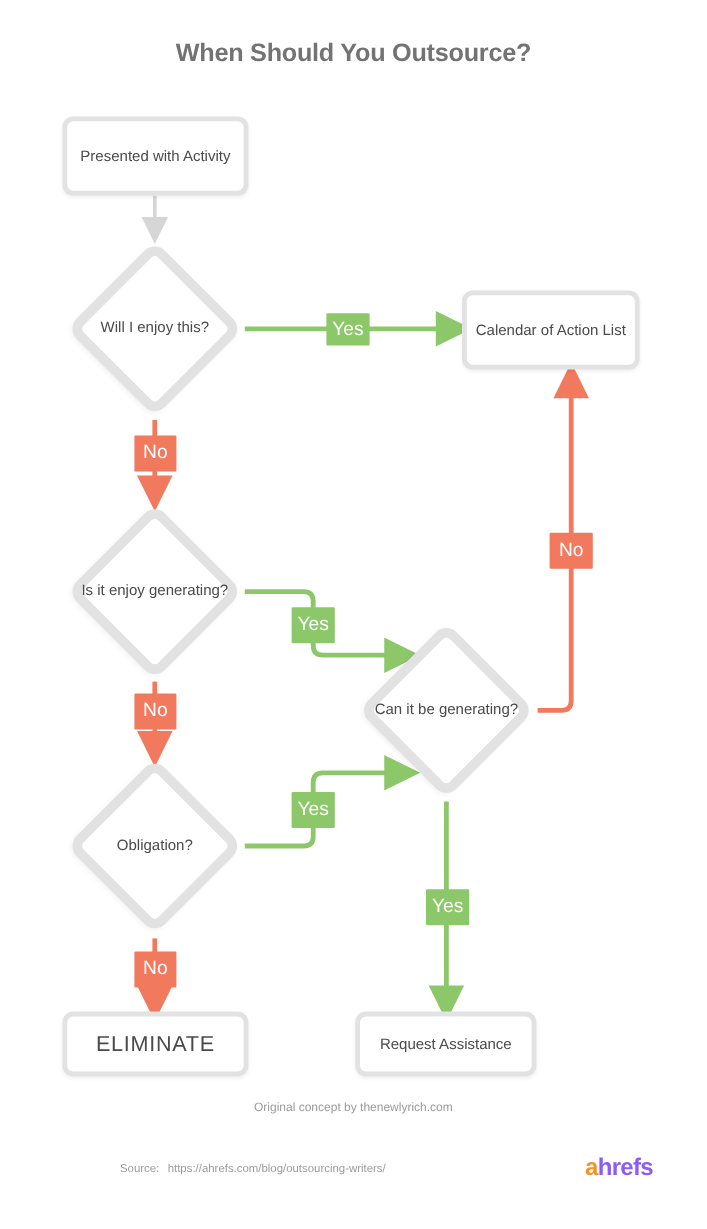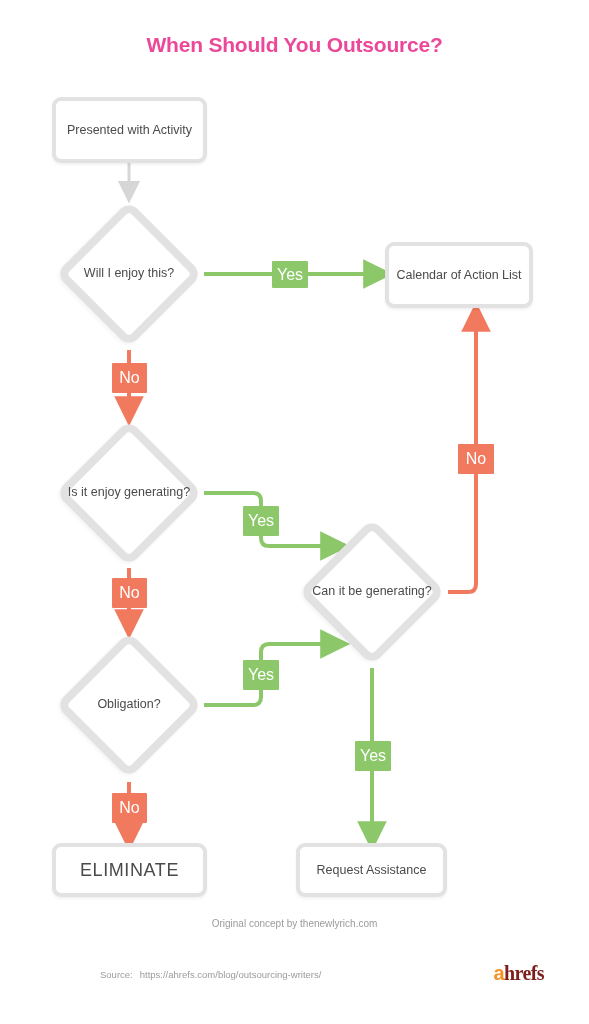--- a/index.html
+++ b/index.html
@@ -21,21 +21,21 @@
 
   
   #title {
     position: absolute;
     left: 0;
     top: 33px;
     width: 589px;
     text-align: center;
     font-size: 21px;
     font-weight: bold;
-    color: #ec4899;
+    color: #737373;
     letter-spacing: -0.2px;
   }
 
   
   #edges {
     position: absolute;
     left: 0;
     top: 0;
     width: 589px;
     height: 1024px;
@@ -141,21 +141,21 @@
   #logo {
     position: absolute;
     right: 45px;
     top: 963px;
     font-size: 20px;
     font-weight: bold;
     letter-spacing: -0.6px;
     line-height: 1;
   }
   #logo .logo-a { color: #f59324; }
-  #logo .logo-rest { color: #7f1d1d; font-family: Liberation Serif, serif; }
+  #logo .logo-rest { color: #8b5cf6; }
 </style>
 </head>
 <body>
 
 <div id="page">
 
   <div id="title">When Should You Outsource?</div>
 
   <svg id="edges" viewBox="0 0 589 1024">
     <defs>

